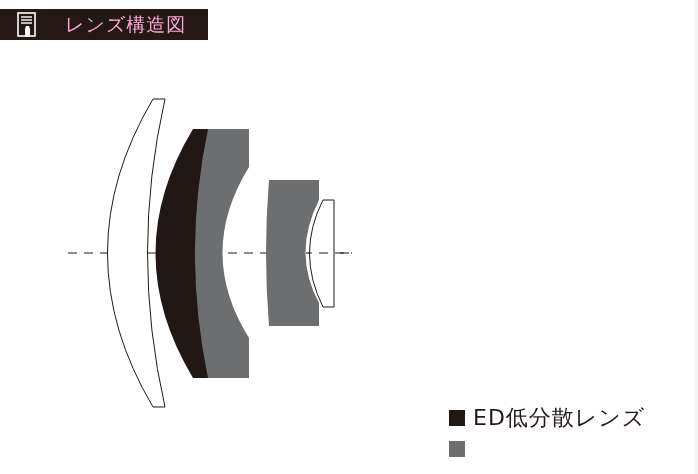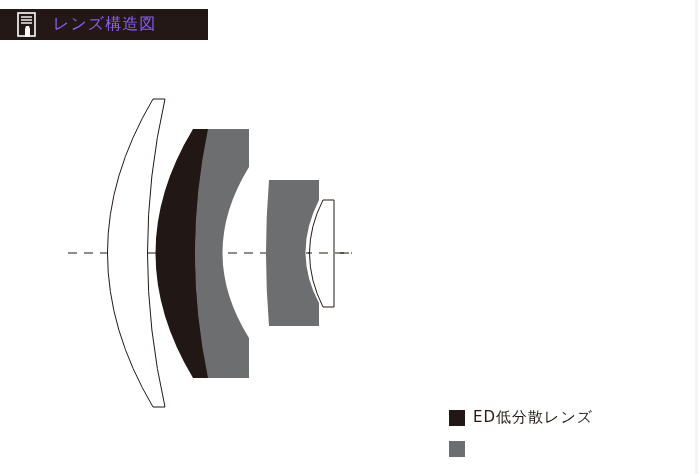--- a/index.html
+++ b/index.html
@@ -1,25 +1,25 @@
 <!DOCTYPE html>
 <html><head>
 <meta charset="utf-8">
 <style>
   html, body { margin:0; padding:0; }
   body { width:698px; height:474px; background:#ffffff; position:relative; overflow:hidden; font-family:"DejaVu Sans", sans-serif; }
   .edge { position:absolute; right:0; top:0; width:3px; height:474px; background:#f4f4f4; }
   .header { position:absolute; left:0; top:9px; width:208px; height:31px; background:#231815; display:flex; align-items:center; }
   .header .icon { width:20px; height:26px; margin-left:17px; }
-  .header .title { color:#8b5cf6; font-size:16px; margin-left:16px; letter-spacing:1px; }
+  .header .title { color:#f9a8d4; font-size:19px; margin-left:28px; letter-spacing:1px; }
   .diagram { position:absolute; left:0; top:0; }
   .legend { position:absolute; left:449px; top:402px; }
   .legend-item { display:flex; align-items:center; height:31px; }
   .swatch { width:16px; height:16px; margin-right:8px; }
-  .legend-label { font-size:15px; color:#231815; letter-spacing:1px; }
+  .legend-label { font-size:22px; color:#231815; letter-spacing:1px; }
 </style>
 </head>
 <body>
 
 <div class="edge"></div>
 
 <div class="header">
   <svg class="icon" viewBox="0 0 20 26">
     <rect x="1" y="1" width="17" height="23" fill="none" stroke="#ffffff" stroke-width="1.6"></rect>
     <line x1="4" y1="5" x2="15" y2="5" stroke="#ffffff" stroke-width="1.4"></line>

